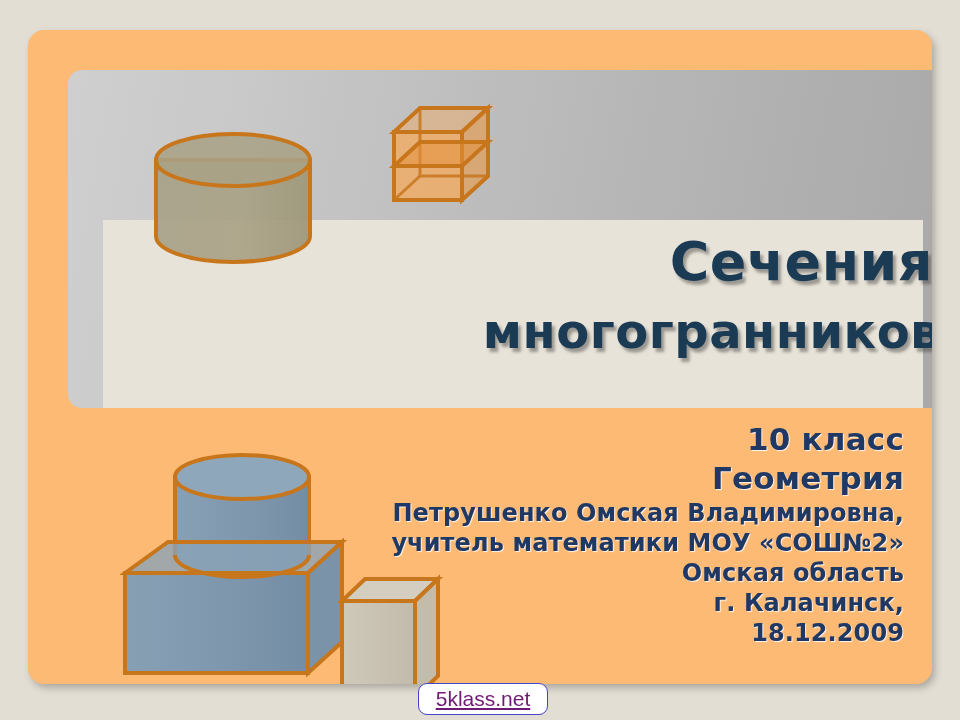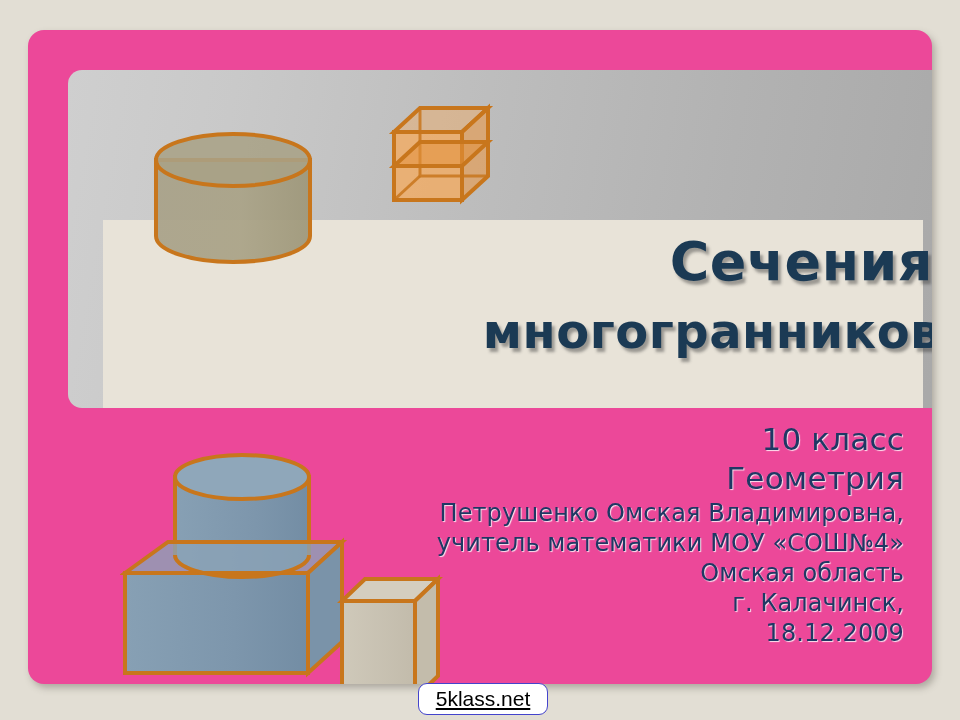--- a/index.html
+++ b/index.html
@@ -15,21 +15,21 @@
     position: relative;
   }
 
   
   #slide-card {
     position: absolute;
     left: 28px;
     top: 30px;
     width: 904px;
     height: 654px;
-    background: #ec4899;
+    background: #fdba74;
     border-radius: 16px;
     box-shadow: 3px 4px 7px rgba(90, 85, 75, .38);
     overflow: hidden;
   }
 
   
   #gray-panel {
     position: absolute;
     left: 40px;
     top: 40px;
@@ -86,21 +86,21 @@
 
   
   #info-block {
     position: absolute;
     right: 28px;
     top: 390px;
     width: 560px;
     text-align: right;
     color: #1f3864;
     font-family: "DejaVu Sans", sans-serif;
-    font-weight: normal;
+    font-weight: bold;
     text-shadow: 1px 1px 1px rgba(255, 255, 255, .85);
   }
   .info-big {
     font-size: 31px;
     line-height: 39px;
     letter-spacing: .2px;
   }
   .info-small {
     font-size: 24px;
     line-height: 30px;
@@ -116,21 +116,21 @@
     height: 32px;
     background: #ffffff;
     border: 1px solid #4444cc;
     border-radius: 9px;
     box-sizing: border-box;
     display: flex;
     align-items: center;
     justify-content: center;
   }
   #watermark-text {
-    color: #000000;
+    color: #701a75;
     font-size: 21px;
     font-family: "Liberation Sans", sans-serif;
     text-decoration: underline;
     letter-spacing: 0px;
   }
 
   
   .fig {
     position: absolute;
     pointer-events: none;
@@ -217,21 +217,21 @@
 
   <div id="title-block">
     <div id="title-line-1">Сечения</div>
     <div id="title-line-2">многогранников</div>
   </div>
 
   <div id="info-block">
     <div class="info-big">10 класс</div>
     <div class="info-big">Геометрия</div>
     <div class="info-small">Петрушенко Омская Владимировна,</div>
-    <div class="info-small">учитель математики МОУ «СОШ№4»</div>
+    <div class="info-small">учитель математики МОУ «СОШ№2»</div>
     <div class="info-small">Омская область</div>
     <div class="info-small">г. Калачинск,</div>
     <div class="info-small">18.12.2009</div>
   </div>
 
 </div>
 
 <div id="watermark">
   <span id="watermark-text">5klass.net</span>
 </div>

